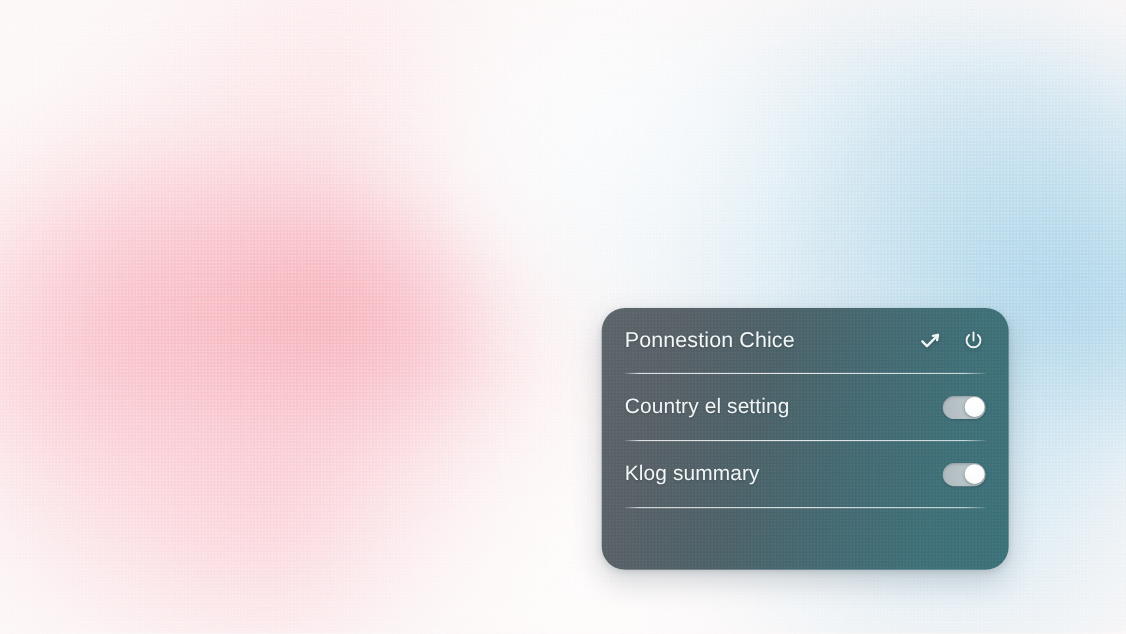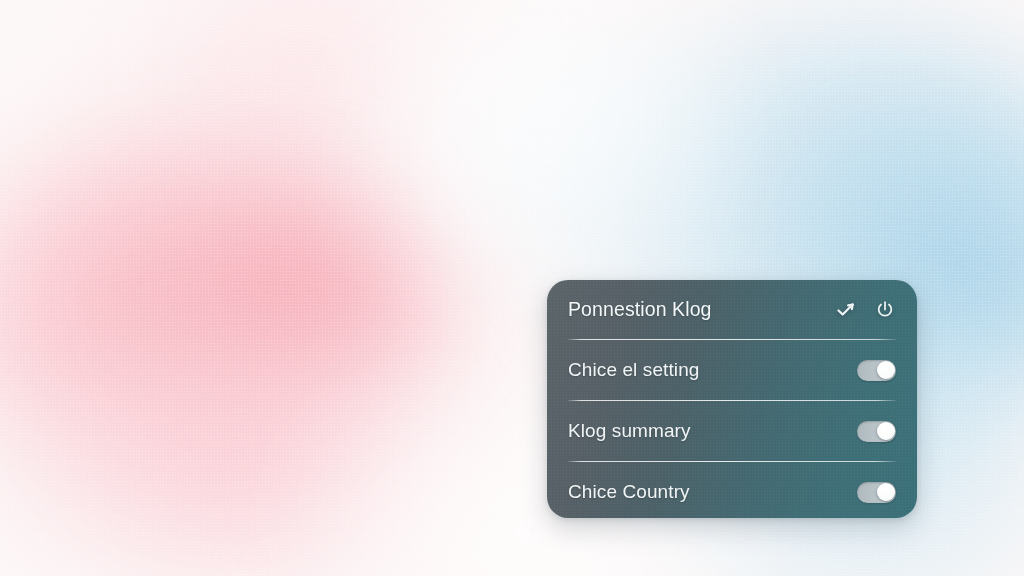--- a/index.html
+++ b/index.html
@@ -230,21 +230,21 @@
   <div class="blob blob-blue-deep"></div>
   <div class="blob blob-blue-low"></div>
   <div class="blob blob-white-center"></div>
   <div class="blob blob-white-bottom"></div>
   <div class="grain"></div>
 </div>
 
 <div class="settings-card">
 
   <div class="card-row header-row">
-    <span class="card-title">Ponnestion Klog</span>
+    <span class="card-title">Ponnestion Chice</span>
 
     <div class="header-icons">
       <span class="hdr-icon">
         <svg width="20" height="20" viewBox="0 0 24 24" fill="none" stroke="currentColor" stroke-width="2.6" stroke-linecap="round" stroke-linejoin="round">
           <path d="M3 12.5 L8 17.5 L20 5.5"></path>
           <path d="M20 5.5 L14.5 6.4"></path>
           <path d="M20 5.5 L19.1 11"></path>
         </svg>
       </span>
 
@@ -253,37 +253,31 @@
           <path d="M12 2.6 V11.4"></path>
           <path d="M7.2 5.4 A7.6 7.6 0 1 0 16.8 5.4"></path>
         </svg>
       </span>
     </div>
   </div>
 
   <div class="row-divider"></div>
 
   <div class="card-row">
-    <span class="row-label">Chice el setting</span>
+    <span class="row-label">Country el setting</span>
     <div class="toggle">
       <div class="knob"></div>
     </div>
   </div>
 
   <div class="row-divider"></div>
 
   <div class="card-row">
     <span class="row-label">Klog summary</span>
     <div class="toggle">
       <div class="knob"></div>
     </div>
   </div>
 
   <div class="row-divider"></div>
 
-  <div class="card-row">
-    <span class="row-label">Chice Country</span>
-    <div class="toggle">
-      <div class="knob"></div>
-    </div>
-  </div>
 
 </div>
 
 </body></html>

